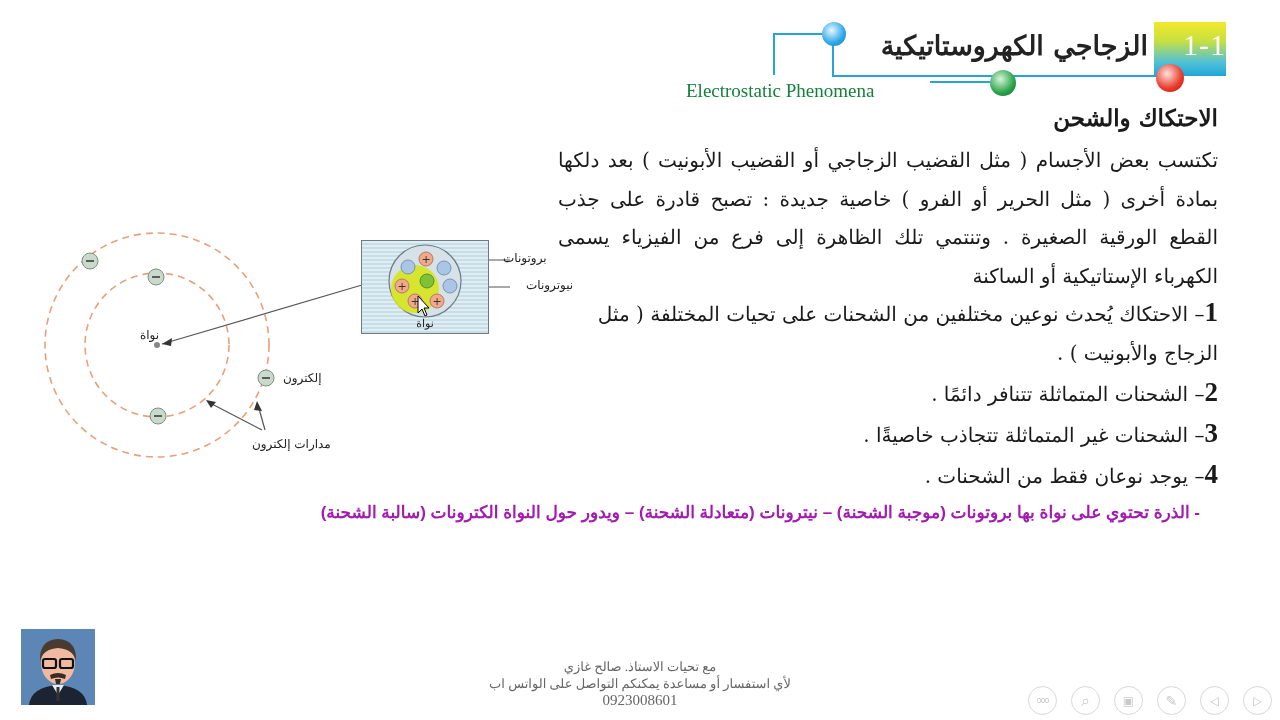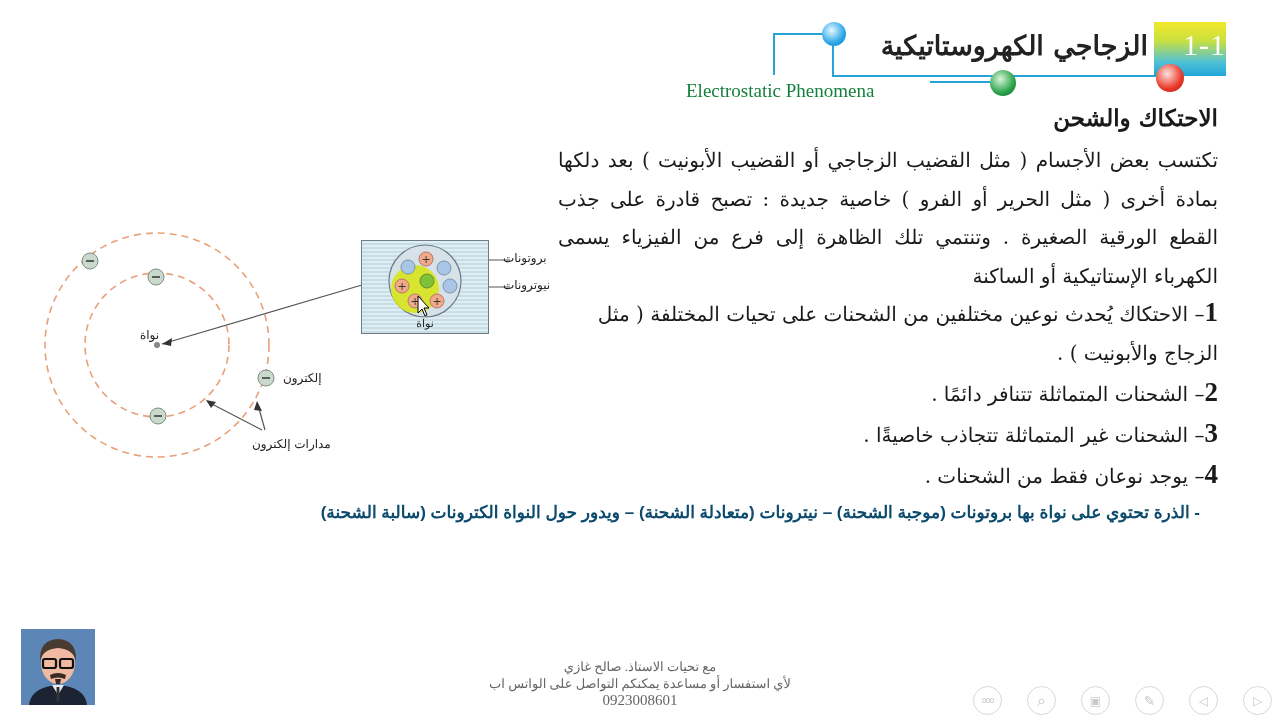--- a/index.html
+++ b/index.html
@@ -13,29 +13,29 @@
   .title-ar { right:132px; top:30px; font-size:27px; font-weight:bold; color:#222; font-family:"DejaVu Serif", serif; }
   .title-en { left:686px; top:80px; font-size:19px; font-family:"Liberation Serif", serif; color:#15803d; }
   .line { background:#27a3d8; }
   .ball { border-radius:50%; }
 
   .heading { right:62px; top:104px; font-size:23px; font-weight:bold; }
   .para { right:62px; top:141px; width:660px; font-size:20px; line-height:38.5px; text-align:justify; text-align-last:right; }
   .list { right:62px; top:293px; width:660px; font-size:20px; line-height:39px; }
   .list .item { display:block; }
   .list .num { font-family:"Liberation Serif", serif; font-weight:bold; font-size:27px; }
-  .note { right:80px; top:502px; font-size:17px; font-weight:bold; font-family:"Liberation Sans", sans-serif; color:#0c4a6e; }
+  .note { right:80px; top:502px; font-size:17px; font-weight:bold; font-family:"Liberation Sans", sans-serif; color:#a21caf; }
   .nucbox { left:361px; top:240px; width:126px; height:92px; background:repeating-linear-gradient(0deg,#c9dde6 0 2px,#dfeef4 2px 4px); border:1px solid #6c7d88; }
   .lbl { font-size:12px; font-family:"DejaVu Serif", serif; color:#222; }
 
   
   .avatar { left:21px; top:629px; width:74px; height:76px; background:#5b86b6; overflow:hidden; }
   .credit { left:480px; top:658px; width:320px; text-align:center; font-family:Liberation Serif, serif; font-size:13px; color:#666; line-height:17px; }
   .credit .phone { font-size:15px; }
-  .ctrls { right:8px; top:686px; display:flex; gap:25px;align-items:flex-end; }
+  .ctrls { right:8px; top:686px; display:flex; gap:14px;align-items:flex-end; }
   .ctrl { width:29px; height:29px; border:1.5px solid #d8d8d8; border-radius:50%; display:flex; align-items:center; justify-content:center; color:#c9c9c9; font-size:12px; box-sizing:border-box; font-family:"DejaVu Sans", sans-serif; }
 </style>
 </head>
 <body>
 
 <div class="abs line" style="left:773px;top:33px;width:2px;height:42px;"></div>
 <div class="abs line" style="left:773px;top:33px;width:50px;height:2px;"></div>
 <div class="abs line" style="left:832px;top:40px;width:2px;height:36px;"></div>
 <div class="abs line" style="left:832px;top:75px;width:330px;height:2px;"></div>
 <div class="abs line" style="left:930px;top:81px;width:60px;height:2px;"></div>
@@ -128,21 +128,21 @@
         <circle cx="75" cy="60" r="7" fill="#f1a98a" stroke="#b5776a"></circle>
         <text x="75" y="64" font-size="11" text-anchor="middle" fill="#333">+</text>
       </g>
     <line x1="0" y1="92" x2="0" y2="92"></line>
     <line x1="1" y1="77" x2="125" y2="77" stroke="#9fb2bc" stroke-width="0"></line>
     <path d="M56 55 L56 72 L60 68 L63 75 L65 74 L62 67 L67 67 Z" fill="#fff" stroke="#000" stroke-width="1"></path>
   </svg>
   <div class="abs lbl rtl" style="left:0;right:0;top:76px;text-align:center;font-size:11px;">نواة</div>
 </div>
 <div class="abs lbl rtl" style="left:503px;top:251px;">بروتونات</div>
-<div class="abs lbl rtl" style="left:503px;top:278px;">نيوترونات</div>
+<div class="abs lbl rtl" style="left:526px;top:278px;">نيوترونات</div>
 
 <div class="abs avatar">
   <svg width="74" height="76">
     <path d="M8 76 Q10 58 37 56 Q64 58 66 76 Z" fill="#1c2433"></path>
     <path d="M31 56 L37 66 L43 56 Z" fill="#e8ecef"></path>
     <rect x="35.5" y="58" width="3" height="14" fill="#333"></rect>
     <ellipse cx="37" cy="34" rx="17" ry="21" fill="#efb9a2"></ellipse>
     <path d="M19 32 Q18 11 37 10 Q56 11 55 32 Q52 20 37 19 Q22 20 19 32 Z" fill="#4a3b32"></path>
     <rect x="22" y="30" width="13" height="9" rx="2" fill="none" stroke="#111" stroke-width="2.2"></rect>
     <rect x="39" y="30" width="13" height="9" rx="2" fill="none" stroke="#111" stroke-width="2.2"></rect>

